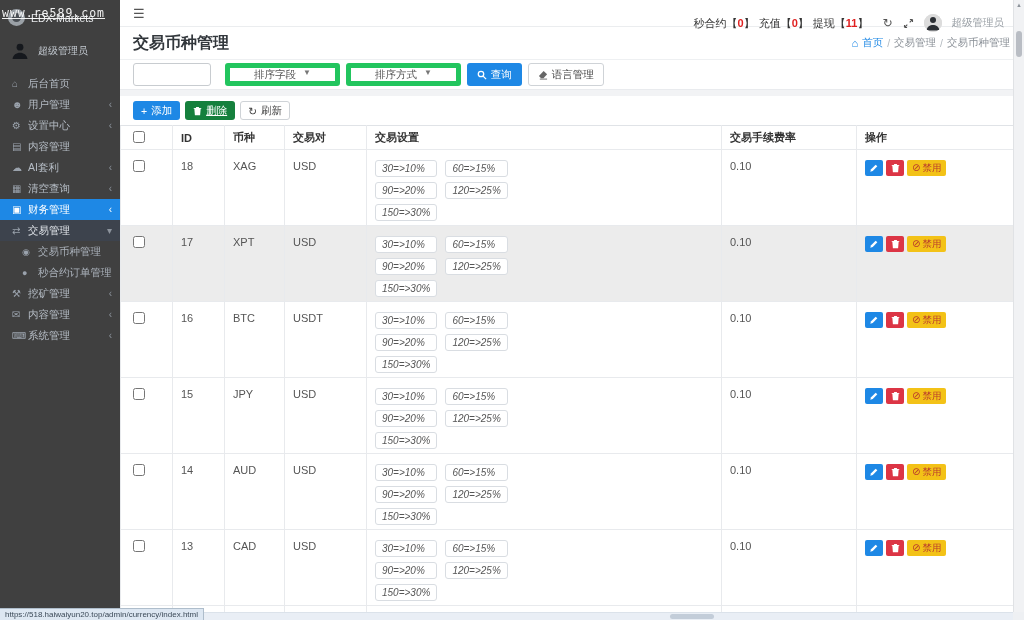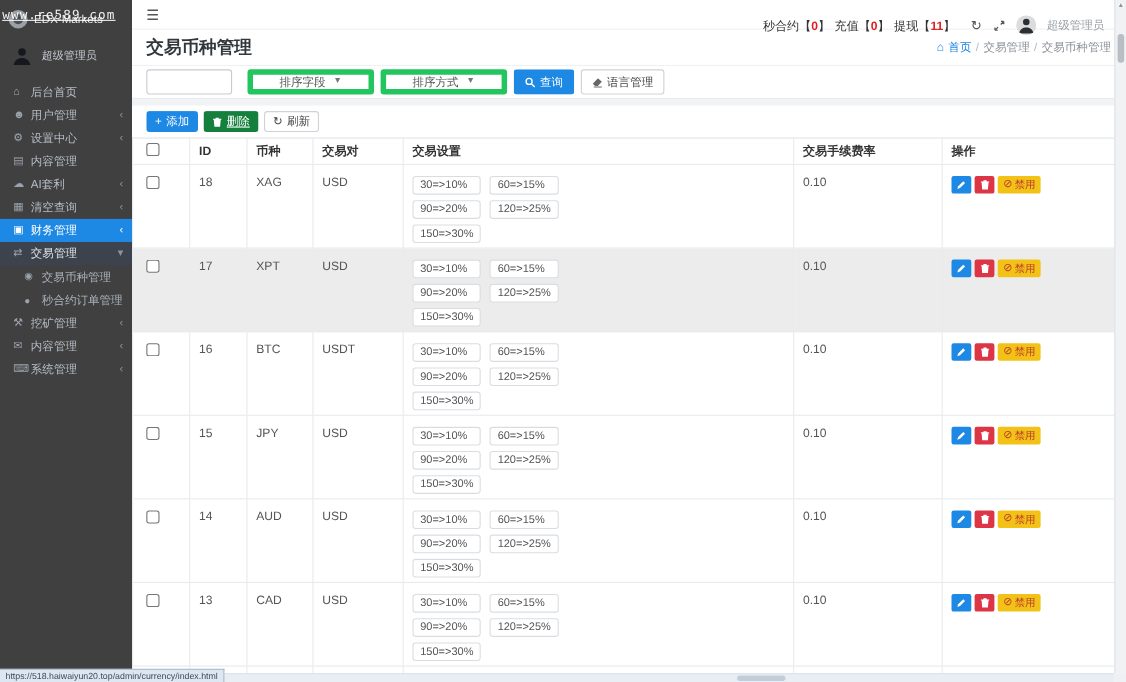--- a/index.html
+++ b/index.html
@@ -69,21 +69,21 @@
 
   table.grid { width:100%; border-collapse:collapse; table-layout:fixed; }
   .grid th, .grid td { border:1px solid #e8eaed; vertical-align:top; text-align:left; }
   .grid th { height:24px; font-size:11px; font-weight:700; color:#333; padding:4px 8px; vertical-align:middle; border-top:1px solid #e0e3e7; }
   .grid td { height:70px; font-size:11px; color:#555; padding:10px 8px 4px 8px; }
   .grid td.cb, .grid th.cb { padding-left:12px; }
   .grid input[type=checkbox] { width:12px; height:12px; margin:0; cursor:pointer; }
   .grid tr.hl td { background:#ececec; }
 
   .settings-grid { display:grid; grid-template-columns:max-content max-content; gap:5px 8px; }
-  .tag { display:inline-block; border:1px solid #d9dde2; border-radius:3px; background:#fff; color:#555; font-size:10px; padding:2px 6px; white-space:nowrap; }
+  .tag { display:inline-block; border:1px solid #d9dde2; border-radius:3px; background:#fff; color:#555; font-size:10px; padding:2px 6px; white-space:nowrap;font-style:italic; }
 
   .ops { display:flex; align-items:center; gap:3px; }
   .mini-btn { width:18px; height:16px; border-radius:2px; display:inline-flex; align-items:center; justify-content:center; cursor:pointer; }
   .mini-btn svg { display:block; }
   .mini-edit { background:#1e88e5; }
   .mini-del { background:#dc3545; }
   .badge-disable { height:16px; display:inline-flex; align-items:center; gap:2px; background:#f3c217; color:#b93b2d; border-radius:2px; font-size:9.5px; padding:0 5px; cursor:pointer; white-space:nowrap; }
   .badge-disable .ban { font-size:10px; line-height:1; }
 
   .big-watermark { position:absolute; top:22px; right:26px; font-size:66px; font-weight:700; color:rgba(165,165,165,.5); letter-spacing:2px; z-index:50; pointer-events:none; line-height:1; }

